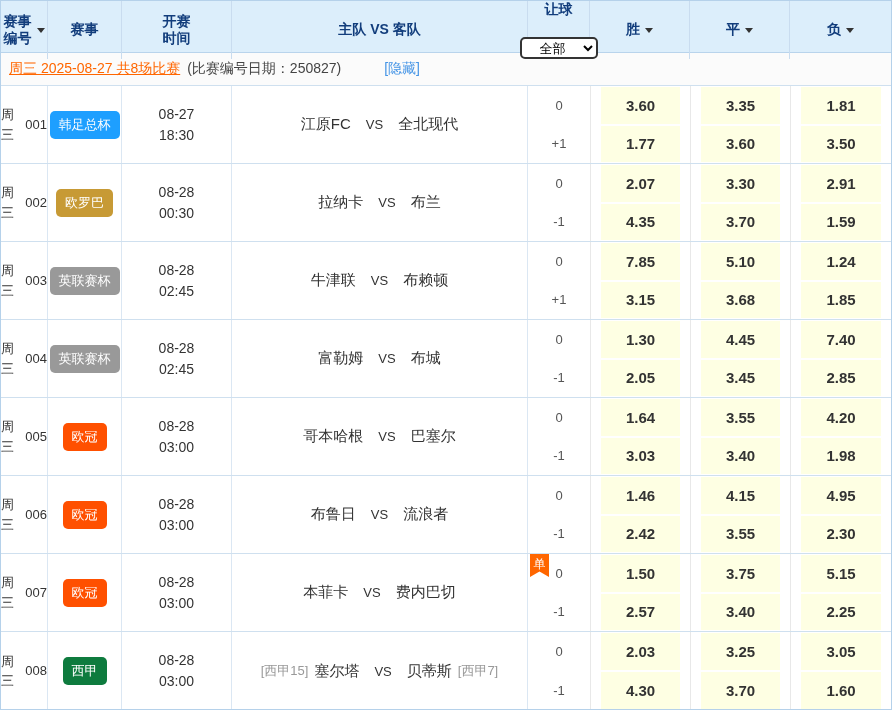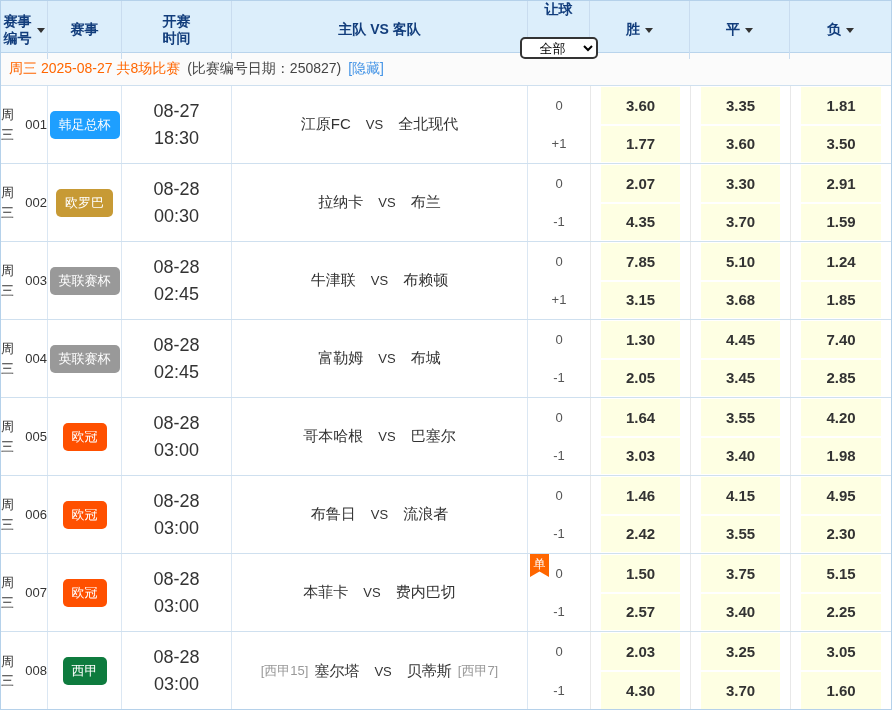--- a/index.html
+++ b/index.html
@@ -60,23 +60,23 @@
   .subheader {
     height: 33px;
     background: #fbfbfb;
     border-bottom: 1px solid #cfe0ef;
     display: flex;
     align-items: center;
     padding-left: 8px;
     gap: 7px;
     font-size: 14px;
   }
-  .sub-date { color: #ff6600; }
+  .sub-date { color: #ff6600; text-decoration: underline; }
   .sub-note { color: #444; }
-  .sub-hide { color: #4494e6; cursor: pointer; text-decoration: none; }
+  .sub-hide { color: #4494e6; cursor: pointer; text-decoration: none; margin-left: 36px; }
   
   .match-row {
     height: 78px;
     border-bottom: 1px solid #cfe0ef;
     background: #fff;
   }
   .match-row:last-child { border-bottom: none; }
   .cell {
     border-right: 1px solid #dbe7f3;
     display: flex;
@@ -91,21 +91,21 @@
   }
   .badge {
     color: #fff;
     font-size: 13px;
     padding: 5px 9px;
     border-radius: 5px;
     white-space: nowrap;
   }
   .c-time {
     flex-direction: column;
-    font-size: 18px;
+    font-size: 14px;
     color: #333;
     line-height: 1.5;
   }
   .c-teams { font-size: 15px; color: #333; }
   .vs { margin: 16px 15px; font-size: 13px; color: #333; }
   .team-tag { color: #999; font-size: 13px; }
   .team-tag.pre { margin-right: 6px; }
   .team-tag.suf { margin-left: 6px; }
   .c-handicap {
     flex-direction: column;

